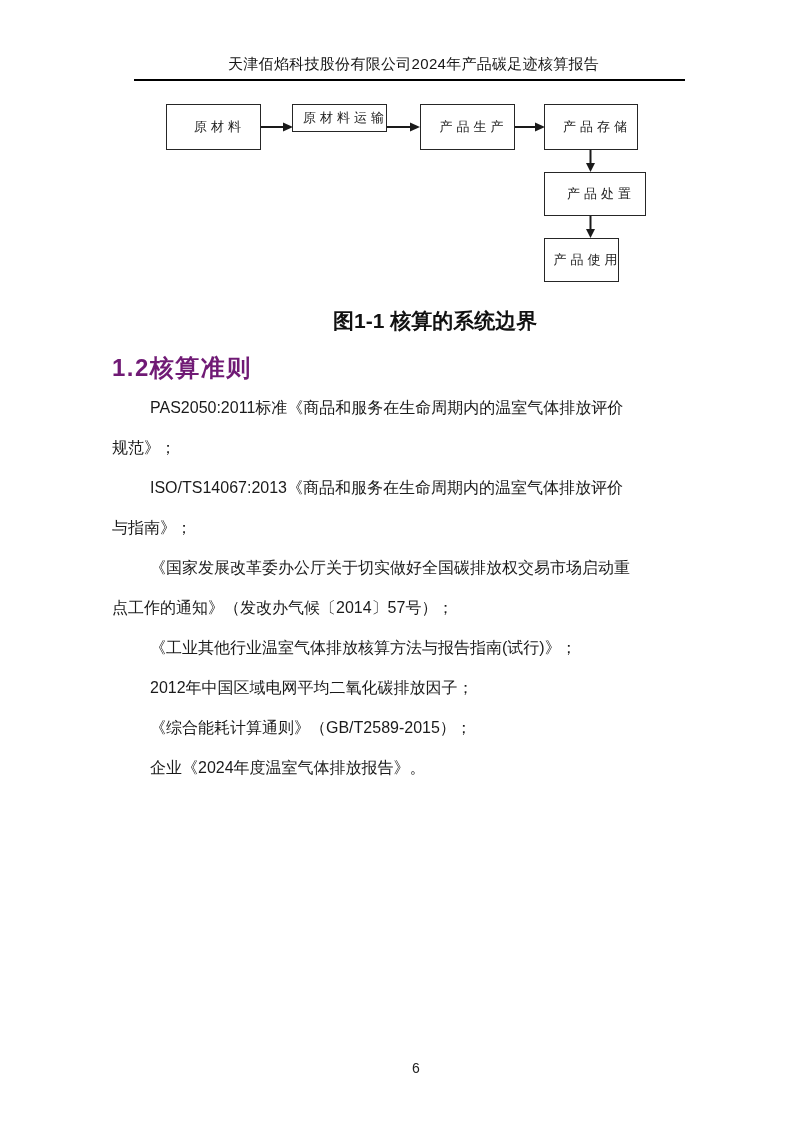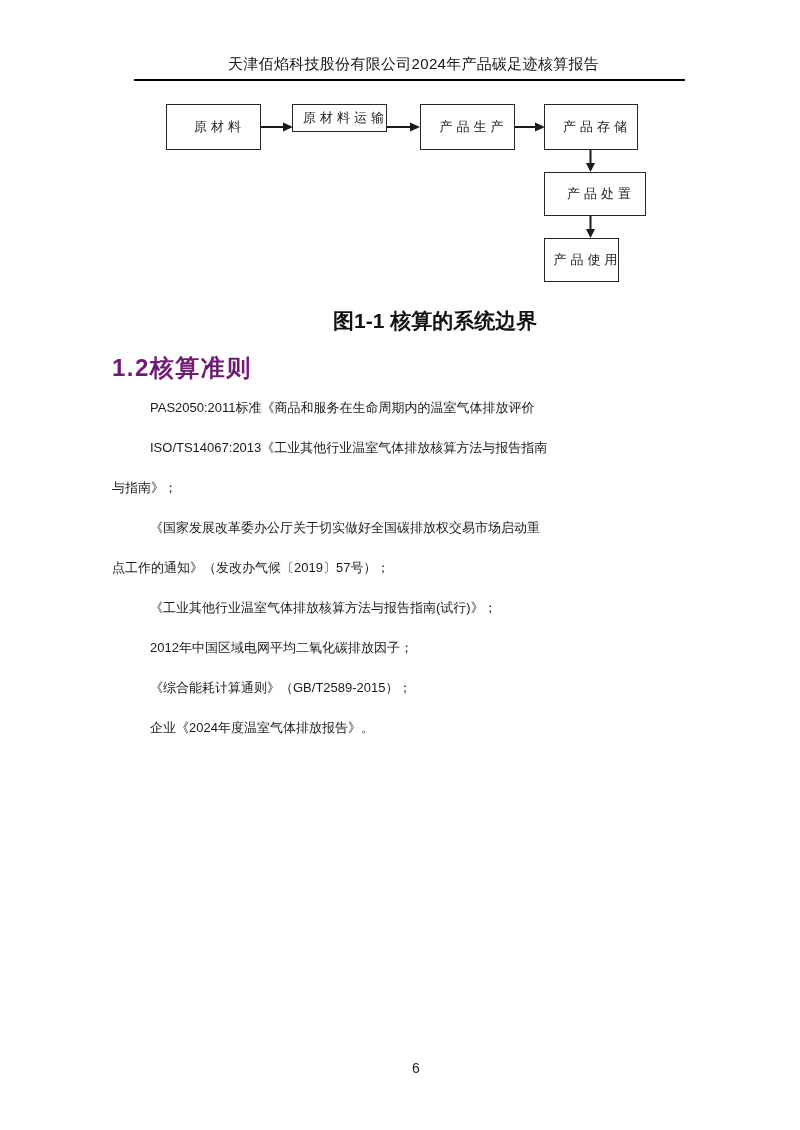--- a/index.html
+++ b/index.html
@@ -47,21 +47,21 @@
     position:absolute;left:112px;top:352px;
     font-size:24px;font-weight:bold;letter-spacing:1.5px;
     color:#701a75;white-space:nowrap;
   }
   
   .body-text{
     position:absolute;left:112px;top:388px;width:640px;
   }
   .tline{
     height:40px;line-height:40px;
-    font-size:13px;color:#1a1a1a;
+    font-size:16px;color:#1a1a1a;
     white-space:nowrap;
   }
   .tline.first{padding-left:38px;}
   
   .page-number{
     position:absolute;left:400px;top:1060px;width:32px;
     text-align:center;font-size:14px;color:#222;
   }
 </style>
 </head>
@@ -98,24 +98,25 @@
       <polygon points="436,139 445,139 440.5,148" stroke="none"></polygon>
     </g>
   </svg>
 
   <div class="fig-caption">图1-1 核算的系统边界</div>
 
   <div class="sec-heading">1.2核算准则</div>
 
   <div class="body-text">
     <div class="tline first">PAS2050:2011标准《商品和服务在生命周期内的温室气体排放评价</div>
-    <div class="tline first">ISO/TS14067:2013《工业其他行业温室气体排放核算方法与报告指南</div>
+    <div class="tline">规范》；</div>
+    <div class="tline first">ISO/TS14067:2013《商品和服务在生命周期内的温室气体排放评价</div>
     <div class="tline">与指南》；</div>
     <div class="tline first">《国家发展改革委办公厅关于切实做好全国碳排放权交易市场启动重</div>
-    <div class="tline">点工作的通知》（发改办气候〔2019〕57号）；</div>
+    <div class="tline">点工作的通知》（发改办气候〔2014〕57号）；</div>
     <div class="tline first">《工业其他行业温室气体排放核算方法与报告指南(试行)》；</div>
     <div class="tline first">2012年中国区域电网平均二氧化碳排放因子；</div>
     <div class="tline first">《综合能耗计算通则》（GB/T2589-2015）；</div>
     <div class="tline first">企业《2024年度温室气体排放报告》。</div>
   </div>
 
   <div class="page-number">6</div>
 
 </div>
 

